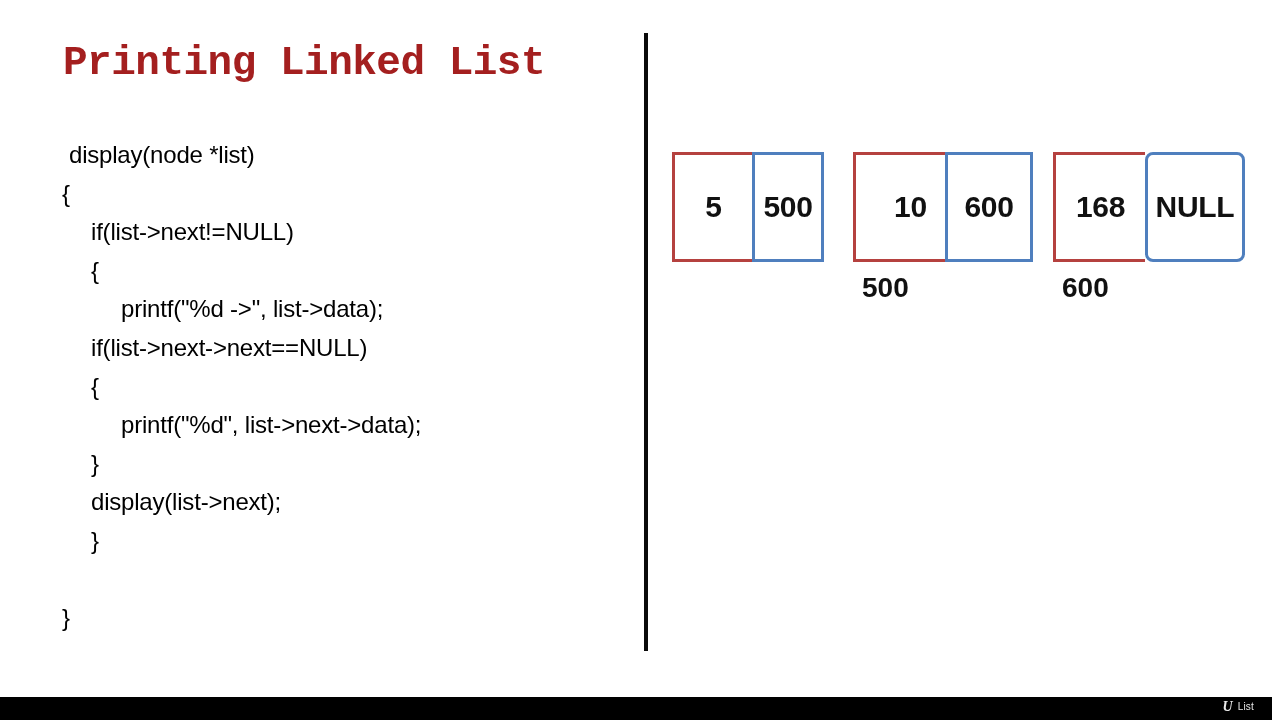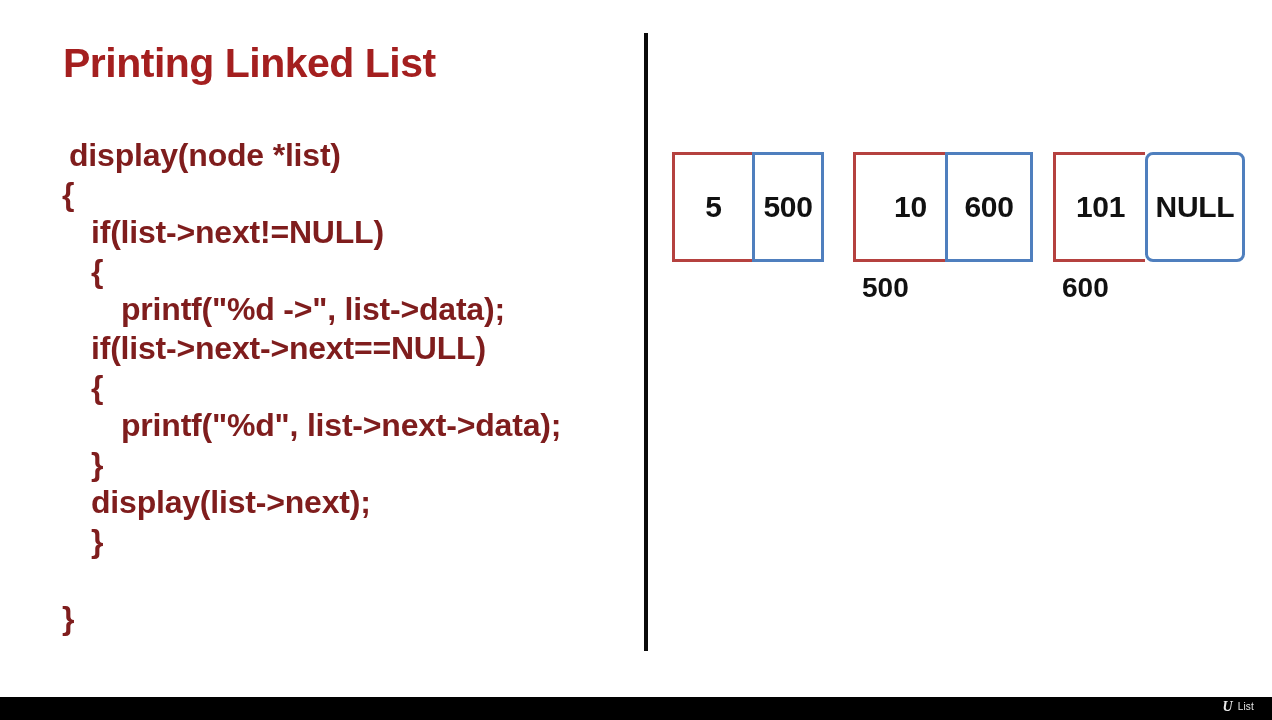--- a/index.html
+++ b/index.html
@@ -27,33 +27,34 @@
   #slide-title {
     position: absolute;
     left: 63px;
     top: 41px;
     font-size: 41px;
     font-weight: bold;
     letter-spacing: -0.5px;
     color: #a41f1f;
     white-space: nowrap;
     line-height: 1.1;
+    font-family: Liberation Mono, monospace;
   }
 
   
   #code-block {
     position: absolute;
     left: 60px;
     top: 136px;
     width: 540px;
   }
   .code-line {
-    font-size: 32px;
-    font-weight: bold;
-    color: #7f1d1d;
+    font-size: 24px;
+    font-weight: normal;
+    color: #000000;
     line-height: 38.6px;
     height: 38.6px;
     white-space: pre;
     letter-spacing: -0.2px;
   }
   .ind-0 { padding-left: 2px; }
   .ind-a { padding-left: 9px; }
   .ind-1 { padding-left: 31px; }
   .ind-2 { padding-left: 61px; }
 
@@ -168,21 +169,21 @@
       <div class="node" style="left: 0px;">
         <div class="cell cell-data" style="width: 80px;">5</div>
         <div class="cell cell-next" style="width: 72px;">500</div>
       </div>
       <div class="node" style="left: 181px;">
         <div class="cell cell-data" style="width: 92px; padding-left: 20px;">10</div>
         <div class="cell cell-next" style="width: 88px;">600</div>
       </div>
       <div class="addr-label" style="left: 190px;">500</div>
       <div class="node" style="left: 381px;">
-        <div class="cell cell-data" style="width: 92px;">101</div>
+        <div class="cell cell-data" style="width: 92px;">168</div>
         <div class="cell cell-next" style="width: 100px; border-radius: 8px;">NULL</div>
       </div>
       <div class="addr-label" style="left: 390px;">600</div>
     </div>
 
 </div>
 
 <div id="bottom-bar">
   <div id="udemy-logo">
     <span id="udemy-mark">U</span>

